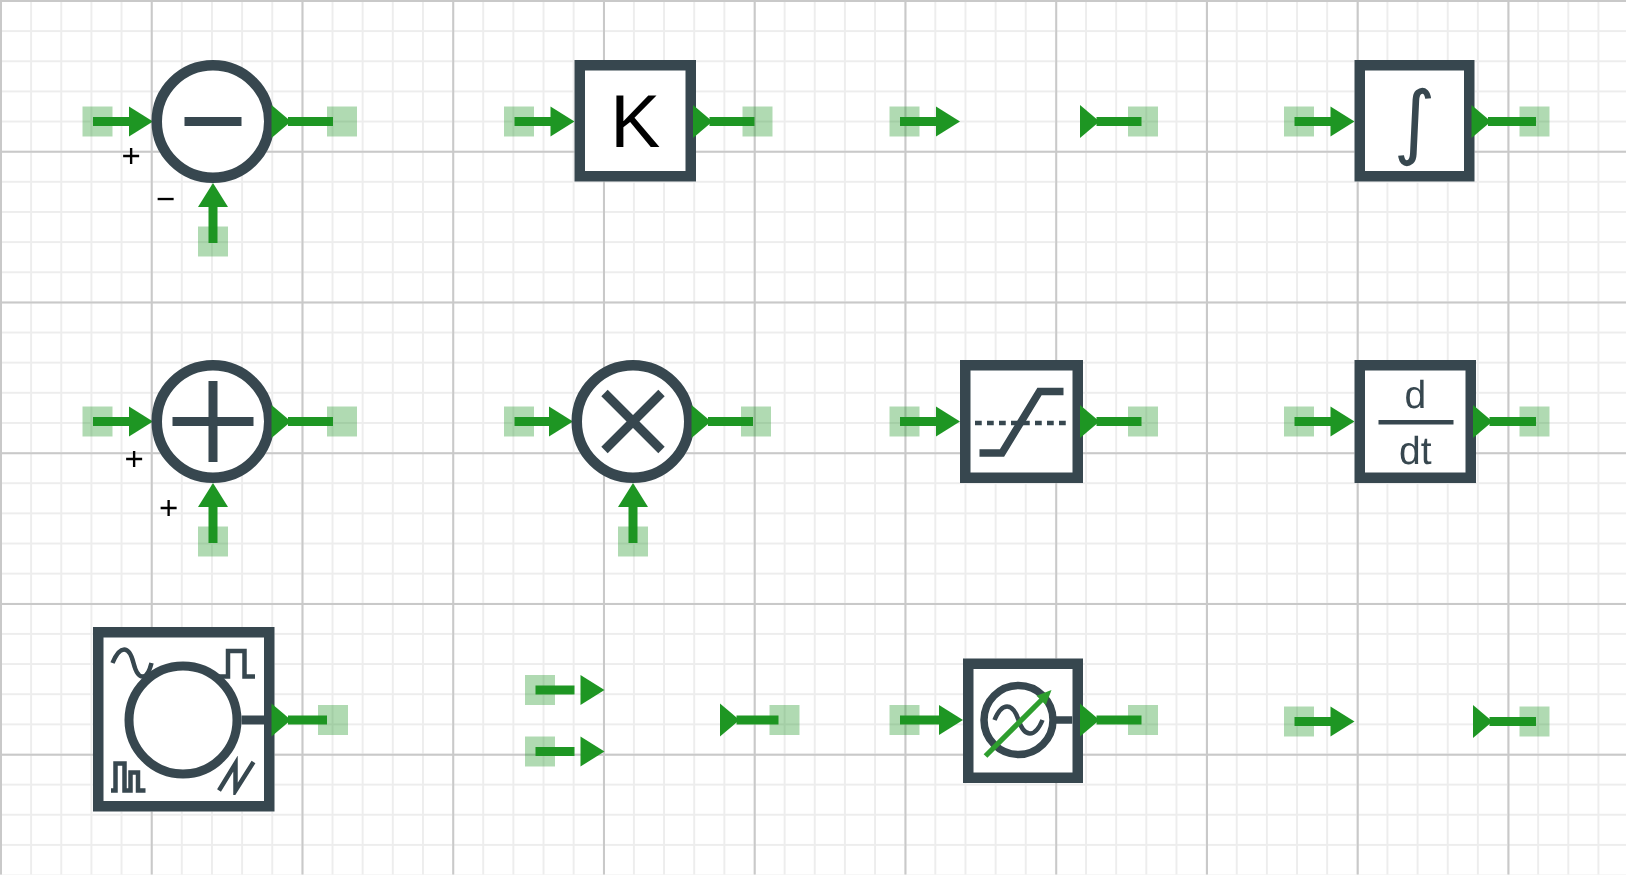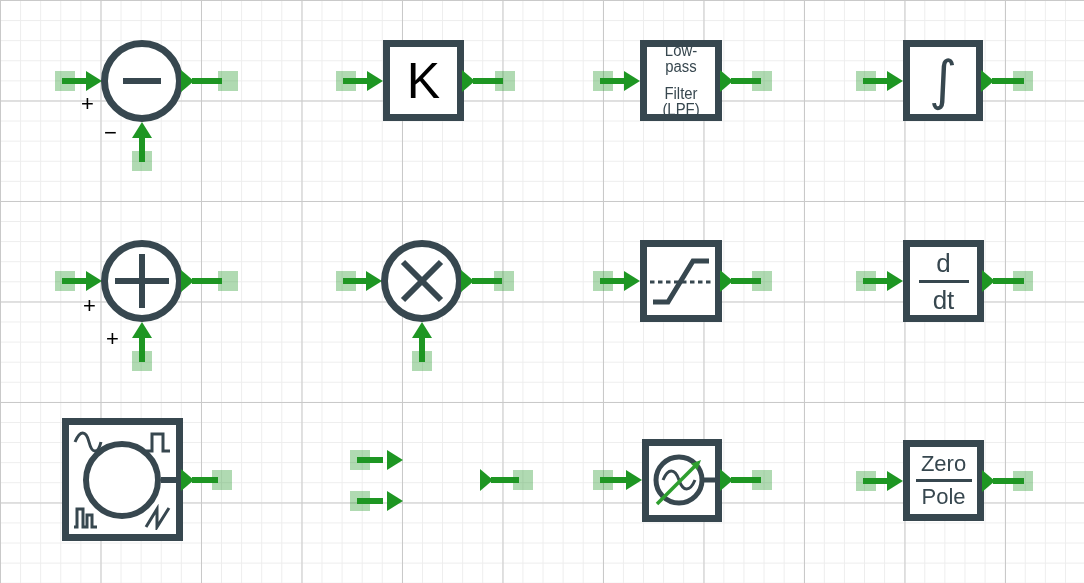--- a/index.html
+++ b/index.html
@@ -71,26 +71,20 @@
   <div class="sq" style="left:383px;top:40px;width:81px;height:81px;">
     <span class="k-label">K</span>
   </div>
   <div class="tri out-r" style="left:462px;top:70px;"></div>
   <div class="shaft h" style="left:473px;top:78px;width:30px;"></div>
   <div class="pad" style="left:495px;top:71px;"></div>
 
   <div class="pad" style="left:593px;top:71px;"></div>
   <div class="shaft h" style="left:600px;top:78px;width:26px;"></div>
   <div class="tri head-r" style="left:624px;top:71px;"></div>
-  <div class="sq" style="left:640px;top:40px;width:82px;height:81px;">
-    <div class="lpf-text">
-      <div>Low-pass</div>
-      <div class="l2">Filter (LPF)</div>
-    </div>
-  </div>
   <div class="tri out-r" style="left:720px;top:70px;"></div>
   <div class="shaft h" style="left:731px;top:78px;width:30px;"></div>
   <div class="pad" style="left:752px;top:71px;"></div>
 
   <div class="pad" style="left:856px;top:71px;"></div>
   <div class="shaft h" style="left:863px;top:78px;width:26px;"></div>
   <div class="tri head-r" style="left:887px;top:71px;"></div>
   <div class="sq" style="left:903px;top:40px;width:80px;height:81px;">
     <span class="int-sym">∫</span>
   </div>
@@ -201,24 +195,17 @@
       <polygon points="52,14 48.2,24 42,17.8" fill="#2E9E2E"></polygon>
     </svg>
   </div>
   <div class="tri out-r" style="left:720px;top:469px;"></div>
   <div class="shaft h" style="left:731px;top:477px;width:30px;"></div>
   <div class="pad" style="left:752px;top:470px;"></div>
 
   <div class="pad" style="left:856px;top:471px;"></div>
   <div class="shaft h" style="left:863px;top:478px;width:26px;"></div>
   <div class="tri head-r" style="left:887px;top:471px;"></div>
-  <div class="sq" style="left:903px;top:440px;width:81px;height:81px;">
-    <div class="frac" style="font-size:22px;">
-      <div>Zero</div>
-      <div class="bar" style="width:56px;"></div>
-      <div>Pole</div>
-    </div>
-  </div>
   <div class="tri out-r" style="left:982px;top:470px;"></div>
   <div class="shaft h" style="left:993px;top:478px;width:31px;"></div>
   <div class="pad" style="left:1013px;top:471px;"></div>
 
 </div>
 
 </body></html>

